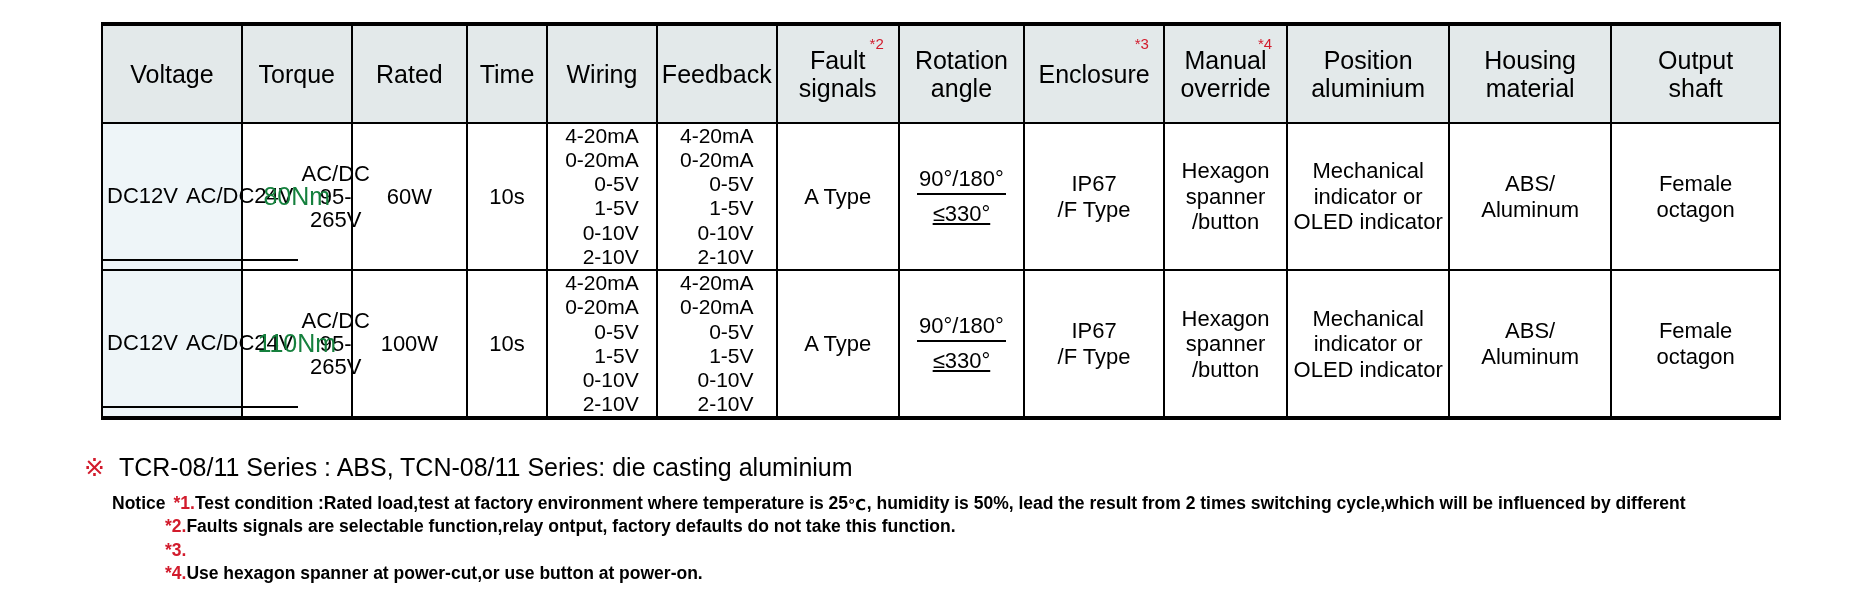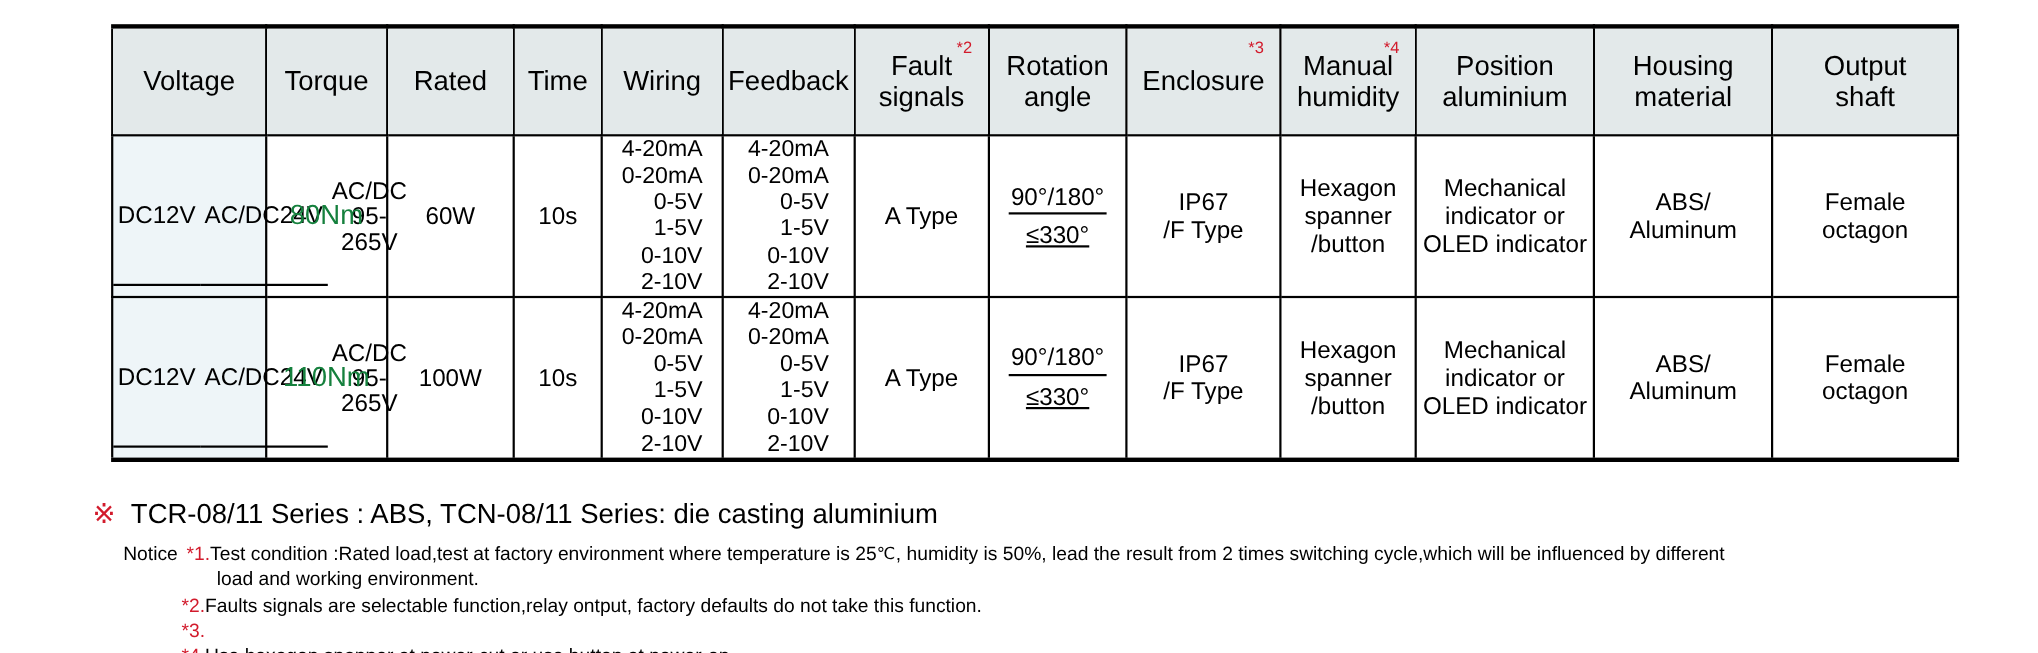--- a/index.html
+++ b/index.html
@@ -93,21 +93,21 @@
     position:absolute;left:84px;top:452px;
     font-size:25px;line-height:1.2;white-space:nowrap;
   }
   .series-note .mark{color:#d21b2c;margin-right:14px;}
 
   .footnotes{
     position:absolute;left:112px;top:492px;
     font-size:17.5px;line-height:1.33;
     width:1720px;
   }
-  .fn-row{display:flex;align-items:center;white-space:nowrap;}
+  .fn-row{display:flex;align-items:flex-end;white-space:nowrap;font-weight:bold;}
   .fn-label{margin-right:8px;}
   .fn-num{color:#d21b2c;}
   .fn-indent{padding-left:85px;}
   .fn-sub{padding-left:53px;}
   .degc{font-size:15px;letter-spacing:.5px;}
 </style>
 </head>
 <body>
 
 <div class="page">
@@ -147,21 +147,21 @@
           <span class="ml">Rotation</span>
           <span class="ml">angle</span>
         </th>
         <th>
           <span class="sup s3">*3</span>
           <span>Enclosure</span>
         </th>
         <th>
           <span class="sup s4">*4</span>
           <span class="ml">Manual</span>
-          <span class="ml">humidity</span>
+          <span class="ml">override</span>
         </th>
         <th>
           <span class="ml">Position</span>
           <span class="ml">aluminium</span>
         </th>
         <th>
           <span class="ml">Housing</span>
           <span class="ml">material</span>
         </th>
         <th>
@@ -319,23 +319,20 @@
     <span class="mark">※</span><span>TCR-08/11 Series : ABS, TCN-08/11 Series: die casting aluminium</span>
   </div>
 
   <div class="footnotes">
     <div class="fn-row">
       <span class="fn-label">Notice</span>
       <span class="fn-num">*1.</span>
       <span>Test condition :Rated load,test at factory environment where temperature is 25</span>
       <span class="degc">℃</span>
       <span>, humidity is 50%, lead the result from 2 times switching cycle,which will be influenced by different</span>
-    </div>
-    <div class="fn-row fn-indent">
-      <span>load and working environment.</span>
     </div>
     <div class="fn-row fn-sub">
       <span class="fn-num">*2.</span>
       <span>Faults signals are selectable function,relay ontput, factory defaults do not take this function.</span>
     </div>
     <div class="fn-row fn-sub">
       <span class="fn-num">*3.</span>
     </div>
     <div class="fn-row fn-sub">
       <span class="fn-num">*4.</span>

